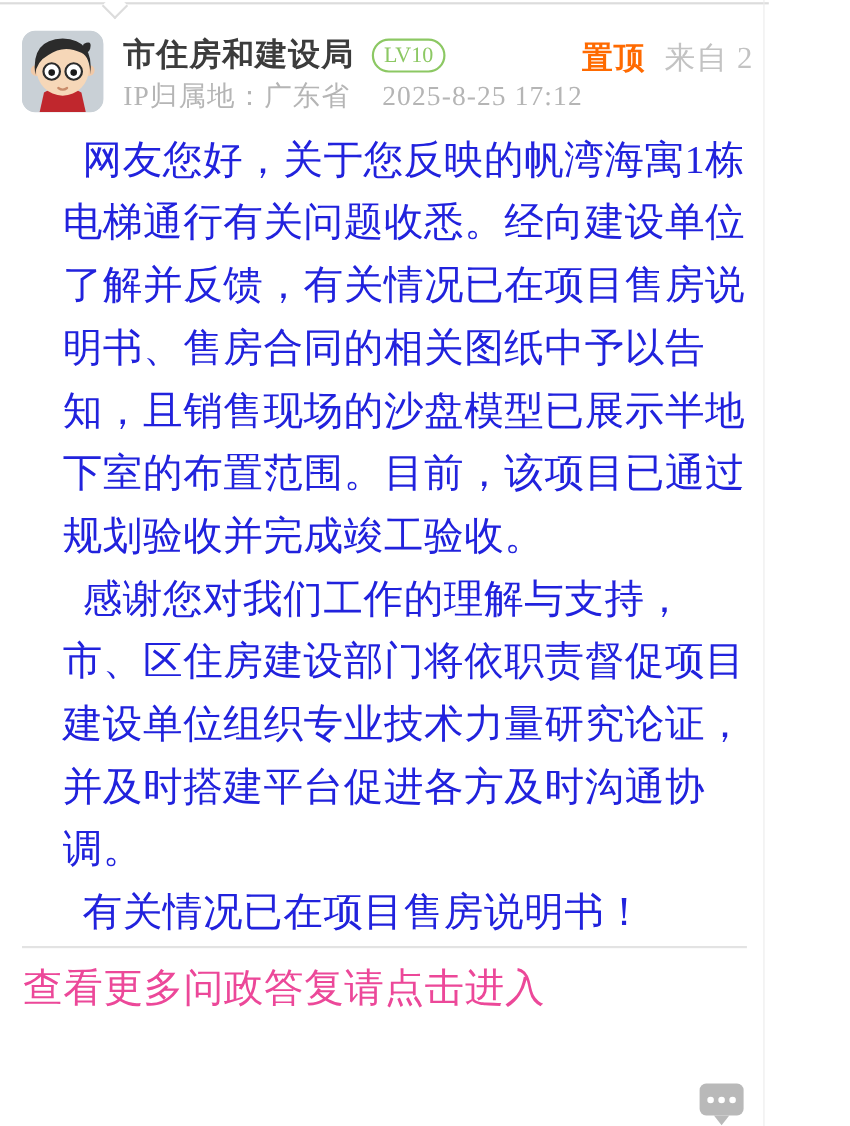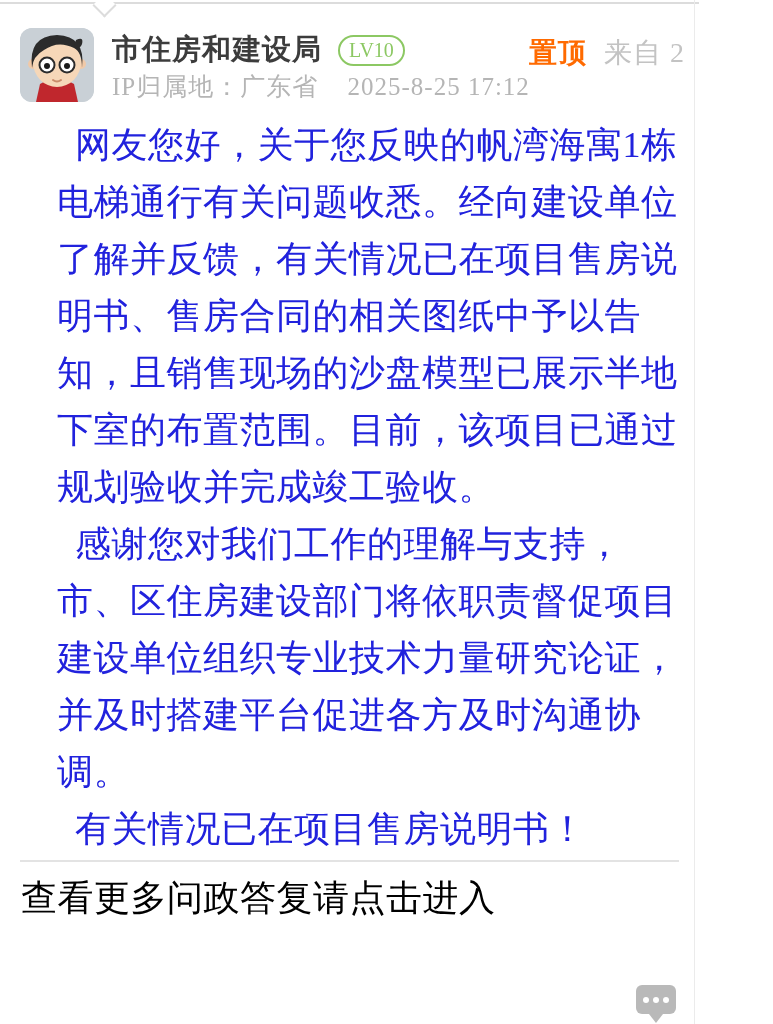--- a/index.html
+++ b/index.html
@@ -73,21 +73,21 @@
     word-break:break-all;
   }
 
   
   .divider {
     position:absolute; top:860px; left:20px; right:20px;
     height:0; border-top:2px solid #e3e3e3;
   }
   .more-link {
     position:absolute; top:872px; left:21px;
-    font-size:36px; line-height:52px; color:#000000;
+    font-size:36px; line-height:52px; color:#ec4899;
     letter-spacing:0.5px; text-decoration:none; cursor:pointer;
   }
   .comment-btn { position:absolute; top:985px; right:23px; width:40px; cursor:pointer; }
   .comment-bubble {
     position:relative; width:40px; height:29px;
     background:#b9b9b9; border-radius:6px;
   }
   .comment-bubble .dots {
     position:absolute; top:50%; left:50%;
     transform:translate(-50%,-50%);

